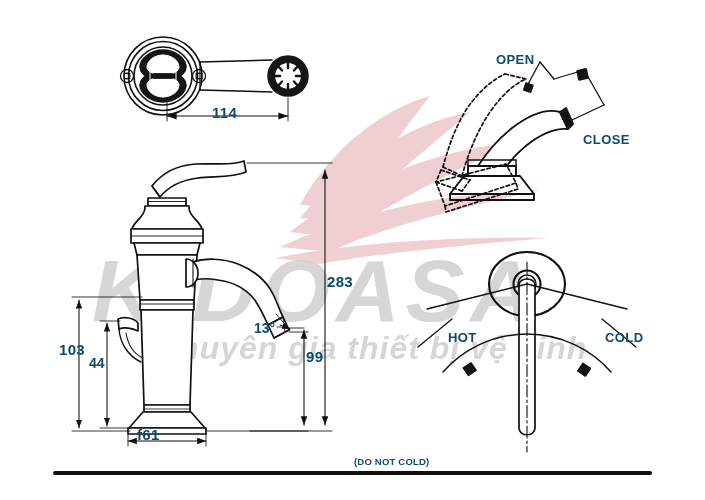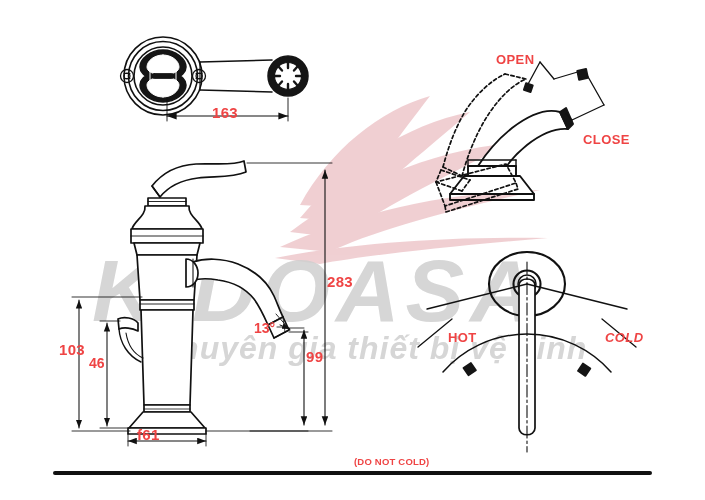--- a/index.html
+++ b/index.html
@@ -1,19 +1,19 @@
 <!DOCTYPE html>
 <html><head>
 <meta charset="utf-8">
 <style>
   html,body{margin:0;padding:0;background:#fff;}
   body{width:705px;height:500px;overflow:hidden;font-family:"Liberation Sans",sans-serif;}
   #stage{position:relative;width:705px;height:500px;background:#ffffff;}
   #stage svg{position:absolute;left:0;top:0;}
-  .lbl{position:absolute;font-family:"Liberation Sans",sans-serif;font-weight:bold;color:#ef4444;white-space:nowrap;}
+  .lbl{position:absolute;font-family:"Liberation Sans",sans-serif;font-weight:bold;color:#0c4a6e;white-space:nowrap;}
   .dim{font-size:15px;letter-spacing:.3px;}
   .dim-sm{font-size:14px;}
   .tag{font-size:13px;letter-spacing:.4px;}
   .foot-main{font-size:14.5px;letter-spacing:.2px;}
   .foot-sub{font-size:9.5px;letter-spacing:.2px;}
   .wm-text{position:absolute;font-style:italic;font-weight:bold;color:#cfcfcf;opacity:.85;pointer-events:none;}
 </style>
 </head>
 <body>
 
@@ -224,30 +224,30 @@
         <line x1="636" y1="347" x2="602" y2="319"></line>
       </g>
 
       <rect x="465" y="365" width="9" height="9" fill="#151515" stroke="#151515" transform="rotate(-34 469 369)"></rect>
       <rect x="580" y="365" width="9" height="9" fill="#151515" stroke="#151515" transform="rotate(34 584 369)"></rect>
     </g>
 
     <line x1="55" y1="473" x2="650" y2="473" stroke="#111111" stroke-width="4"></line>
   </svg>
 
-  <div class="lbl dim" style="left:212px;top:104px;">163</div>
+  <div class="lbl dim" style="left:212px;top:104px;">114</div>
 
   <div class="lbl tag" style="left:496px;top:52px;">OPEN</div>
   <div class="lbl tag" style="left:583px;top:132px;">CLOSE</div>
 
   <div class="lbl dim" style="left:327px;top:273px;">283</div>
   <div class="lbl dim" style="left:306px;top:348px;">99</div>
   <div class="lbl dim" style="left:59px;top:341px;text-align:right;">103</div>
-  <div class="lbl dim-sm" style="left:89px;top:355px;">46</div>
+  <div class="lbl dim-sm" style="left:89px;top:355px;">44</div>
   <div class="lbl dim" style="left:137px;top:426px;">f61</div>
   <div class="lbl dim-sm" style="left:254px;top:312px;margin-top:8px;">13°</div>
 
   <div class="lbl tag" style="left:448px;top:330px;">HOT</div>
-  <div class="lbl tag" style="left:605px;top:330px;font-style:italic;">COLD</div>
+  <div class="lbl tag" style="left:605px;top:330px;">COLD</div>
 
   <div class="lbl foot-sub" style="left:354px;top:456px;">(DO NOT COLD)</div>
 
 </div>
 
 </body></html>

